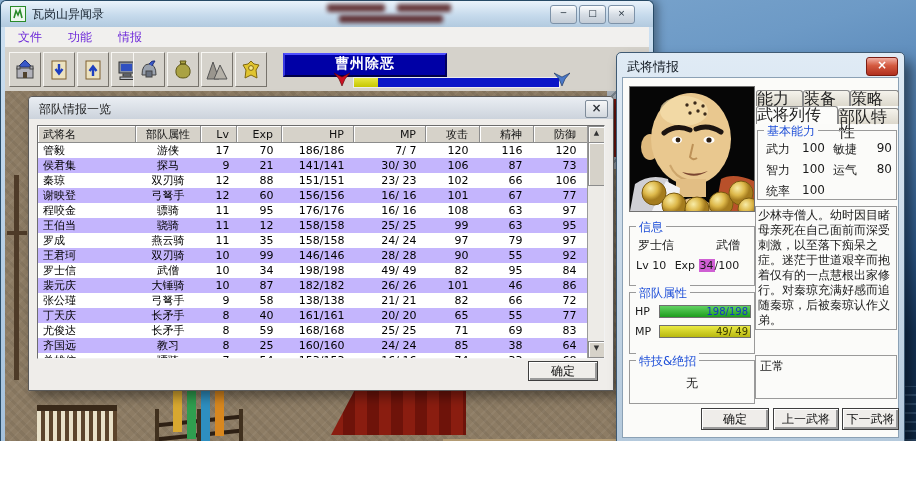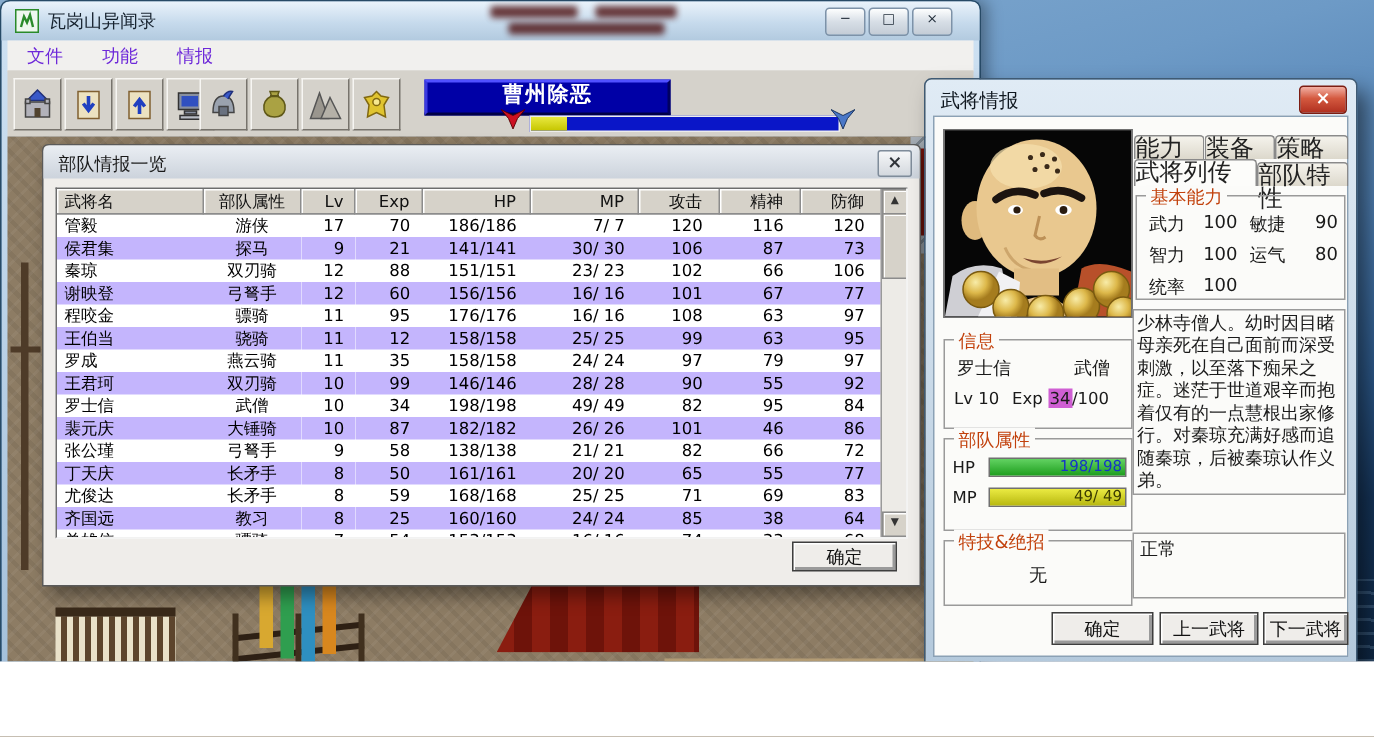--- a/index.html
+++ b/index.html
@@ -66,21 +66,21 @@
   .win-gen{left:616px;top:52px;width:287px;height:389px;border:1px solid #3f5a73;border-radius:5px 5px 0 0;background:linear-gradient(#e0ebf5,#b4c9dc);box-shadow:7px 9px 14px rgba(0,0,0,.5);z-index:40;}
   .gw-title-text{left:10px;top:5px;font-size:13px;color:#101820;}
   .gw-close{right:6px;top:4px;width:30px;height:17px;background:linear-gradient(#f2b0a4,#d4593f 45%,#b03020);border:1px solid #7c1d12;border-radius:3px;color:#fff;font-weight:bold;font-size:12px;line-height:15px;text-align:center;}
   .gw-client{left:5px;top:24px;width:275px;height:359px;background:#fbfbf9;border:1px solid #8ba1b5;font-size:12px;color:#1a1a1a;}
   .portrait{left:6px;top:8px;width:124px;height:124px;border:1px solid #707070;background:#000;}
   .tabs1{left:133px;top:12px;display:flex;}
   .tabs2{left:133px;top:28px;display:flex;}
   .tab{height:15px;border:1px solid #8a8a8a;border-bottom:none;border-radius:3px 3px 0 0;background:linear-gradient(#f5f3ec,#dcd8cc);font-size:16px;line-height:15px;text-align:left;color:#222;}
   .tab.active{height:17px;background:#fcfcfa;}
   .groupbox{border:1px solid #9a9a9a;}
-  .legend{position:absolute;top:-8px;left:6px;background:#fbfbf9;padding:0 3px;font-size:12px;color:#c2410c;}
+  .legend{position:absolute;top:-8px;left:6px;background:#fbfbf9;padding:0 3px;font-size:12px;color:#1d4ed8;}
   .g-basic{left:134px;top:52px;width:138px;height:68px;}
   .stat-grid{position:absolute;left:8px;top:10px;right:4px;display:grid;grid-template-columns:auto 28px auto 28px;row-gap:4px;font-size:12px;}
   .stat-val{text-align:right;}
   .bio{left:132px;top:128px;width:142px;height:124px;border:1px solid #9a9a9a;padding:1px 2px;line-height:15px;font-size:12px;overflow:hidden;box-sizing:border-box;}
   .counts{left:134px;top:258px;width:140px;display:flex;font-size:12px;}
   .counts .cv{width:22px;text-align:center;}
   .statusbox{left:132px;top:277px;width:142px;height:44px;border:1px solid #9a9a9a;box-sizing:border-box;padding:2px 4px;}
   .g-info{left:6px;top:148px;width:124px;height:58px;}
   .info-l1{position:absolute;left:8px;top:10px;right:14px;display:flex;justify-content:space-between;}
   .info-l2{position:absolute;left:6px;top:32px;font-size:11px;white-space:nowrap;}
@@ -391,21 +391,21 @@
     <td class="c-n">82</td>
     <td class="c-n">66</td>
     <td class="c-n">72</td>
     <td class="c-n">65</td>
 
   </tr>
             <tr class="alt">
     <td class="c-name">丁天庆</td>
     <td class="c-type">长矛手</td>
     <td class="c-lv">8</td>
-    <td class="c-exp">50</td>
+    <td class="c-exp">40</td>
     <td class="c-hp">161/161</td>
     <td class="c-mp">20/ 20</td>
     <td class="c-n">65</td>
     <td class="c-n">55</td>
     <td class="c-n">77</td>
     <td class="c-n">56</td>
 
   </tr>
             <tr>
     <td class="c-name">尤俊达</td>

